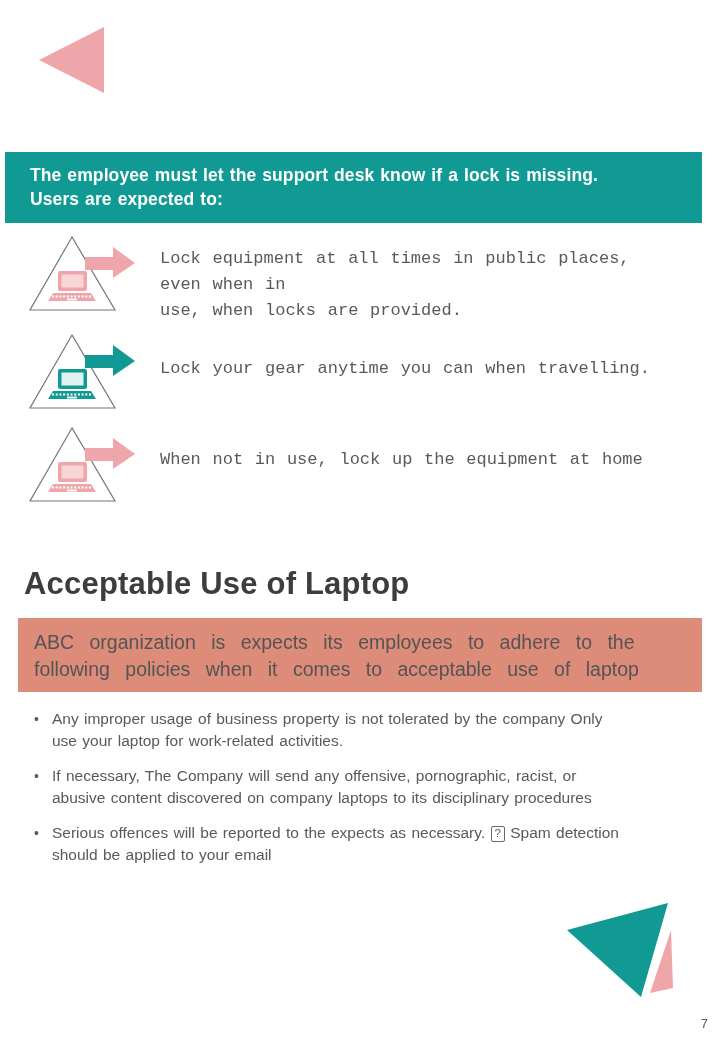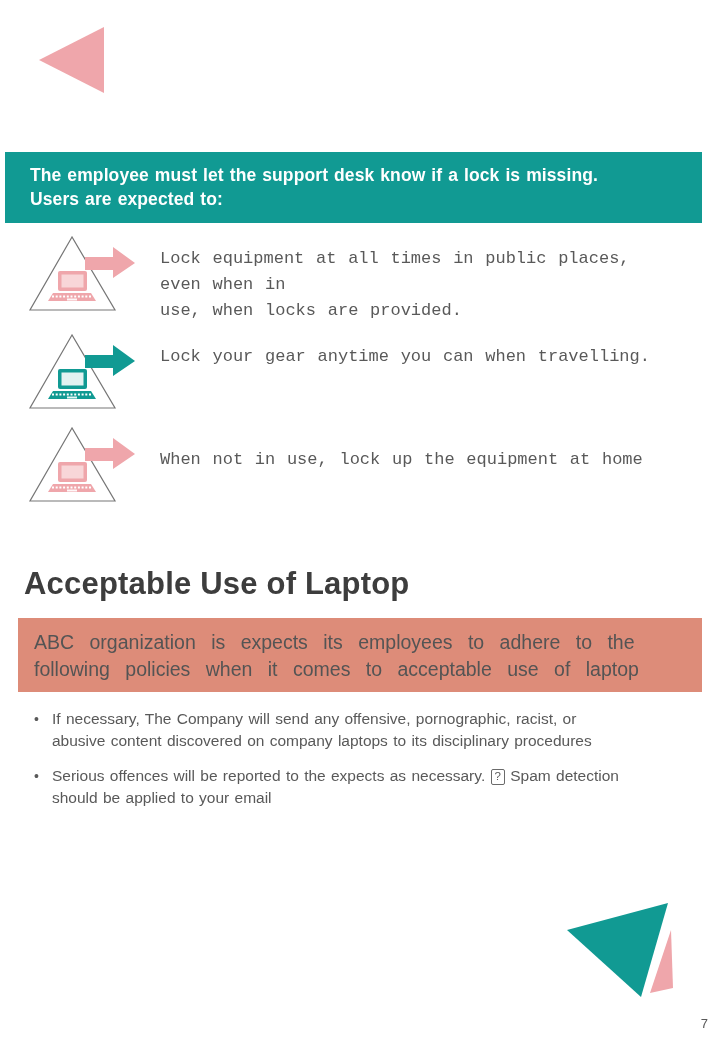--- a/index.html
+++ b/index.html
@@ -122,21 +122,21 @@
     <polygon class="tri" points="44,2 2,75 87,75"></polygon>
     <polygon class="arrow" points="57,22 85,22 85,12 107,28 85,43 85,35 57,35"></polygon>
     <g>
       <rect class="acc" x="30" y="36" width="29" height="20" rx="2"></rect>
       <rect class="scr" x="33.5" y="39.5" width="22" height="13"></rect>
       <polygon class="acc" points="25,58 63,58 68,66 20,66"></polygon>
       <line class="keys" x1="24" y1="61.5" x2="64" y2="61.5"></line>
       <rect class="pad" x="39" y="63.5" width="10" height="2"></rect>
     </g>
   </svg>
-  <p class="item-text" style="top:344px;">Lock your gear anytime you can when travelling.</p>
+  <p class="item-text" style="top:356px;">Lock your gear anytime you can when travelling.</p>
 
   <svg class="tri-icon pink abs" style="left:28px; top:426px;" viewBox="0 0 112 78">
     <polygon class="tri" points="44,2 2,75 87,75"></polygon>
     <polygon class="arrow" points="57,22 85,22 85,12 107,28 85,43 85,35 57,35"></polygon>
     <g>
       <rect class="acc" x="30" y="36" width="29" height="20" rx="2"></rect>
       <rect class="scr" x="33.5" y="39.5" width="22" height="13"></rect>
       <polygon class="acc" points="25,58 63,58 68,66 20,66"></polygon>
       <line class="keys" x1="24" y1="61.5" x2="64" y2="61.5"></line>
       <rect class="pad" x="39" y="63.5" width="10" height="2"></rect>
@@ -145,20 +145,22 @@
   <p class="item-text" style="top:447px;">When not in use, lock up the equipment at home</p>
 
   <h1 class="heading">Acceptable Use of Laptop</h1>
 
   <div class="salmon-banner">
     <p>ABC organization is expects its employees to adhere to the
 following policies when it comes to acceptable use of laptop</p>
   </div>
 
   <ul class="bullets">
+    <li><span>Any improper usage of business property is not tolerated by the company Only
+use your laptop for work-related activities.</span></li>
     <li><span>If necessary, The Company will send any offensive, pornographic, racist, or
 abusive content discovered on company laptops to its disciplinary procedures</span></li>
     <li><span>Serious offences will be reported to the expects as necessary. </span><span class="boxed-q">?</span><span> Spam detection
 should be applied to your email</span></li>
   </ul>
 
   <svg class="deco-br" viewBox="0 0 126 110">
     <polygon class="fill-pink" points="121,37 123,95 100,100"></polygon>
     <polygon class="fill-teal" points="118,10 17,37 91,104"></polygon>
   </svg>

